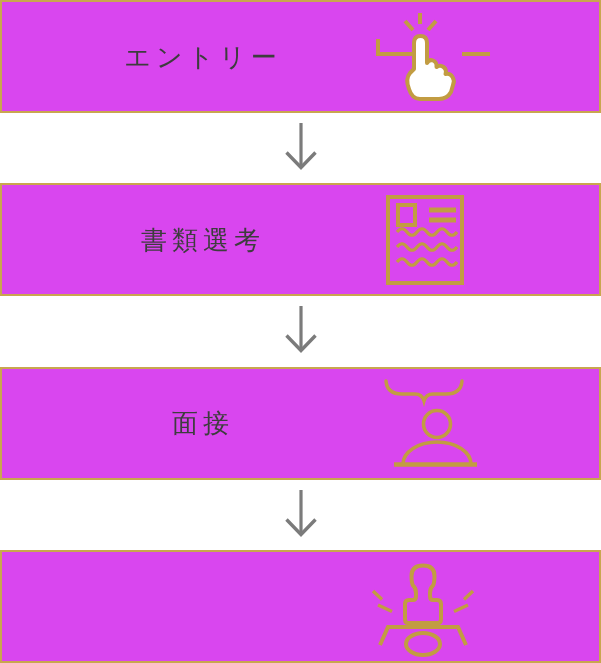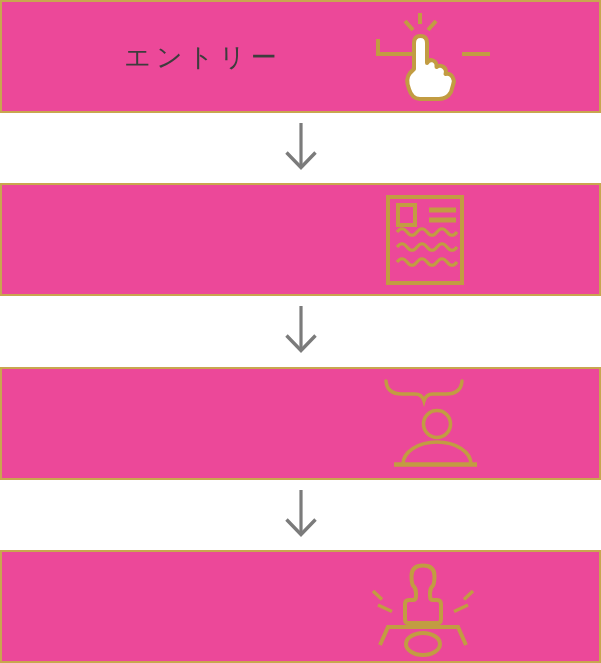--- a/index.html
+++ b/index.html
@@ -17,21 +17,21 @@
   }
   .flow{
     width:601px;height:663px;
     display:flex;flex-direction:column;justify-content:space-between;
     background:var(--bg);
   }
   .step{
     position:relative;
     height:113px;flex:0 0 113px;
     border:2px solid var(--box-border);
-    background:#ec4899;
+    background:#d946ef;
   }
   .step-label{
     position:absolute;left:201px;top:50%;
     transform:translate(-50%,-50%);
     font-size:26px;letter-spacing:5px;
     color:var(--text);white-space:nowrap;
   }
   .step-icon{
     position:absolute;top:50%;transform:translate(-50%,-50%);
     color:var(--gold);display:block;
@@ -73,39 +73,41 @@
   </section>
 
   <div class="arrow-row">
     <svg class="arrow-svg" width="36" height="52" viewBox="0 0 36 52" fill="none" stroke="currentColor">
       <line x1="18" y1="1" x2="18" y2="43" stroke-width="3.2"></line>
       <polyline points="3.5,30.5 18,45.5 32.5,30.5" stroke-width="3.4"></polyline>
     </svg>
   </div>
 
   <section class="step">
+    <span class="step-label">書類選考</span>
     <svg class="step-icon icon-doc" width="78" height="90" viewBox="0 0 78 90" fill="none" stroke="currentColor">
       <rect x="2" y="2" width="74" height="86" stroke-width="4"></rect>
       <rect x="12" y="10" width="17" height="20" stroke-width="4"></rect>
       <line x1="43" y1="15" x2="70" y2="15" stroke-width="5"></line>
       <line x1="43" y1="25" x2="70" y2="25" stroke-width="5"></line>
       <path d="M11,37 q5,-6.5 10,0 t10,0 t10,0 t10,0 t10,0 t10,0" stroke-width="3.2"></path>
       <path d="M11,52 q5,-6.5 10,0 t10,0 t10,0 t10,0 t10,0 t10,0" stroke-width="3.2"></path>
       <path d="M11,67 q5,-6.5 10,0 t10,0 t10,0 t10,0 t10,0 t10,0" stroke-width="3.2"></path>
     </svg>
   </section>
 
   <div class="arrow-row">
     <svg class="arrow-svg" width="36" height="52" viewBox="0 0 36 52" fill="none" stroke="currentColor">
       <line x1="18" y1="1" x2="18" y2="43" stroke-width="3.2"></line>
       <polyline points="3.5,30.5 18,45.5 32.5,30.5" stroke-width="3.4"></polyline>
     </svg>
   </div>
 
   <section class="step">
+    <span class="step-label">面接</span>
     <svg class="step-icon icon-person" width="94" height="90" viewBox="0 0 94 90" fill="none" stroke="currentColor">
 
       <path d="M2,3 Q3,16 18,16 L31,16 Q38,16 40,23 Q42,16 49,16 L62,16 Q77,16 78,3" stroke-width="3.4" stroke-linecap="round"></path>
 
       <circle cx="53" cy="46" r="13.5" stroke-width="3.6"></circle>
 
       <path d="M19,86 A34,22 0 0 1 87,86" stroke-width="3.6"></path>
 
       <line x1="10" y1="86.5" x2="93" y2="86.5" stroke-width="4.5"></line>
     </svg>

